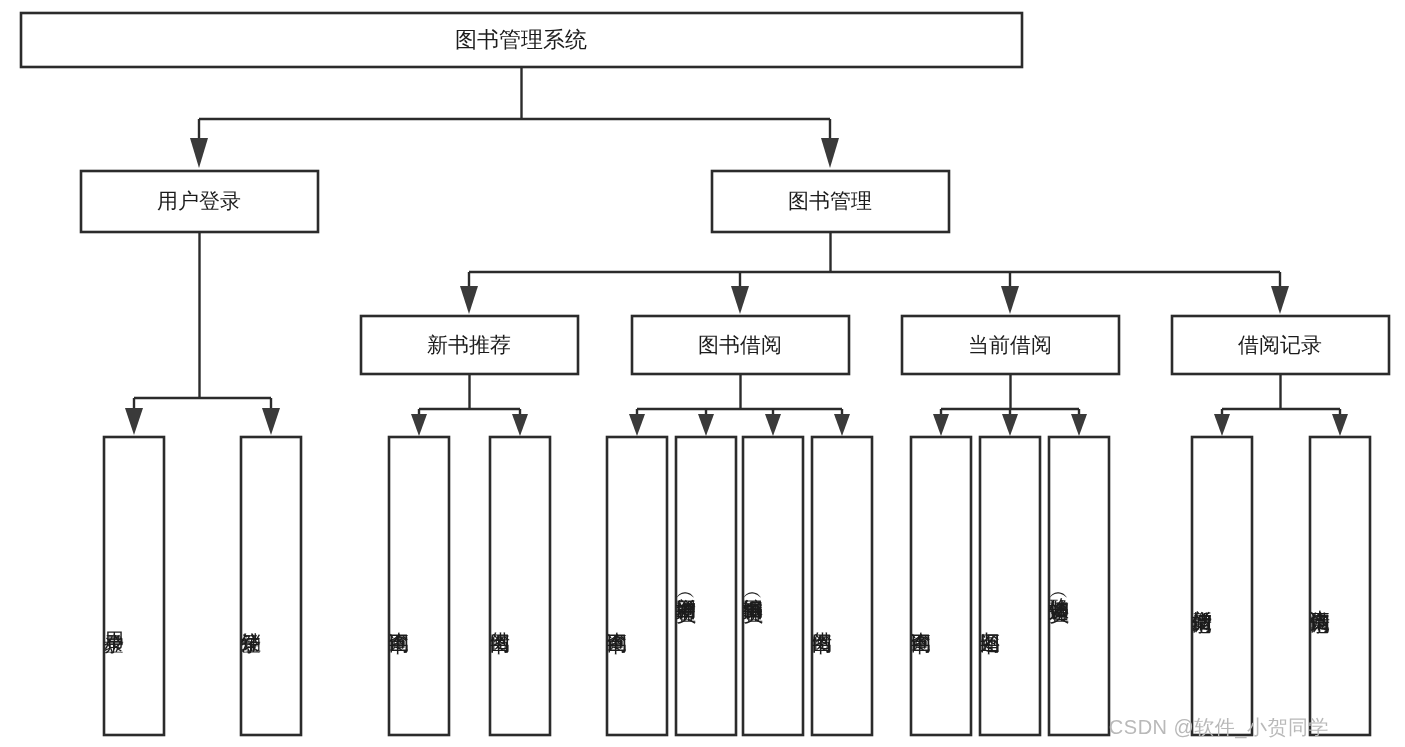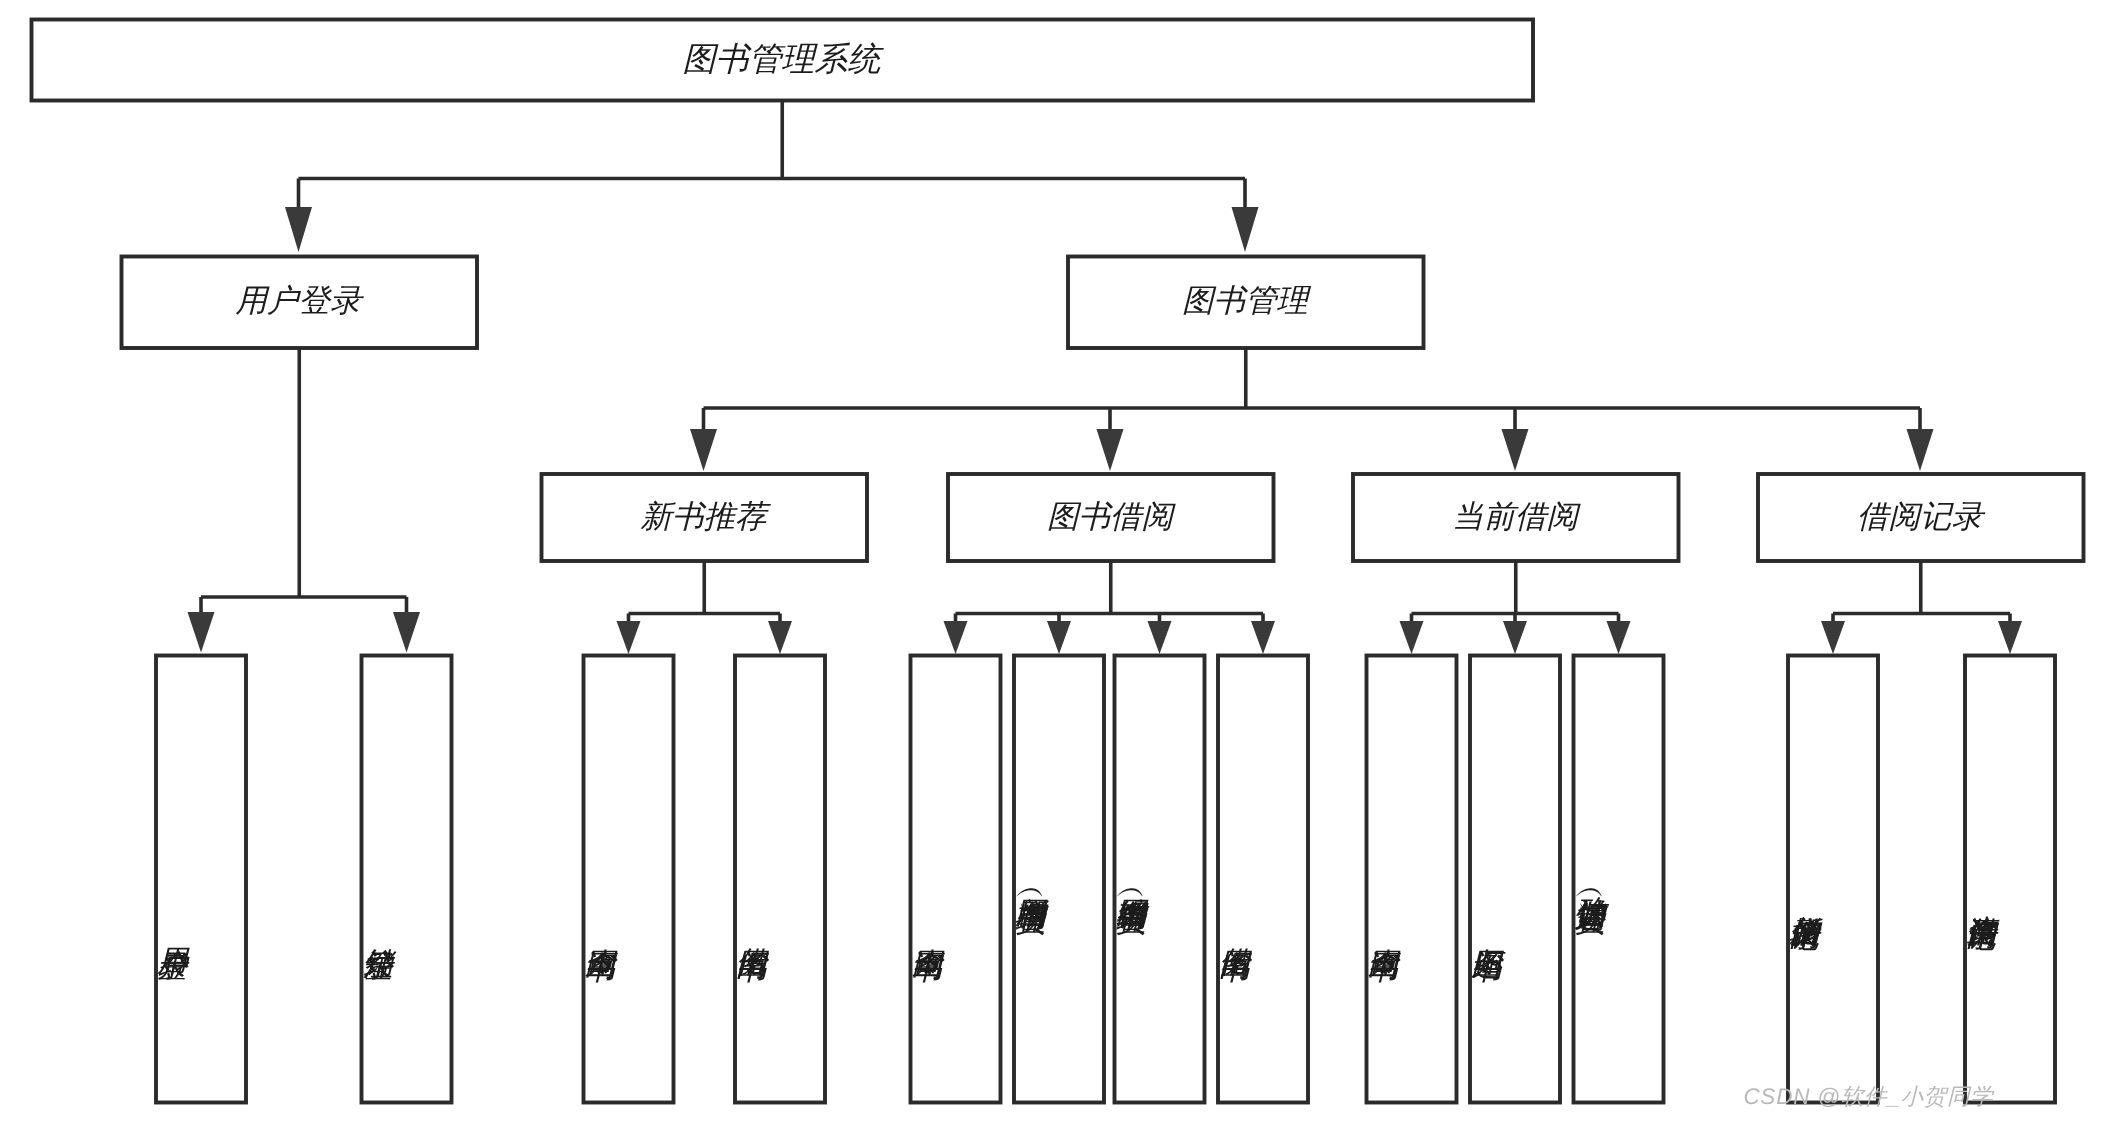--- a/index.html
+++ b/index.html
@@ -11,21 +11,20 @@
     width: 1405px;
     height: 747px;
     font-family: "Liberation Sans", "DejaVu Sans", sans-serif;
     overflow: hidden;
     position: relative;
   }
   #diagram-root {
     position: relative;
     width: 1337px;
     height: 747px;
-    font-style: italic;
   }
   svg.diagram-svg {
     position: absolute;
     top: 0;
     left: 0;
     width: 1405px;
     height: 747px;
     display: block;
   }
   .node-rect {
@@ -68,21 +67,21 @@
     text-orientation: upright;
     letter-spacing: 1px;
     white-space: nowrap;
     pointer-events: none;
   }
   .watermark {
     position: absolute;
     right: 8px;
     bottom: 6px;
     font-family: "Liberation Sans", "DejaVu Sans", sans-serif;
-    font-size: 15px;
+    font-size: 20px;
     color: #b9b9b9;
     letter-spacing: 0.5px;
     white-space: nowrap;
   }
 </style>
 </head>
 <body>
 
 <div id="diagram-root">
 

